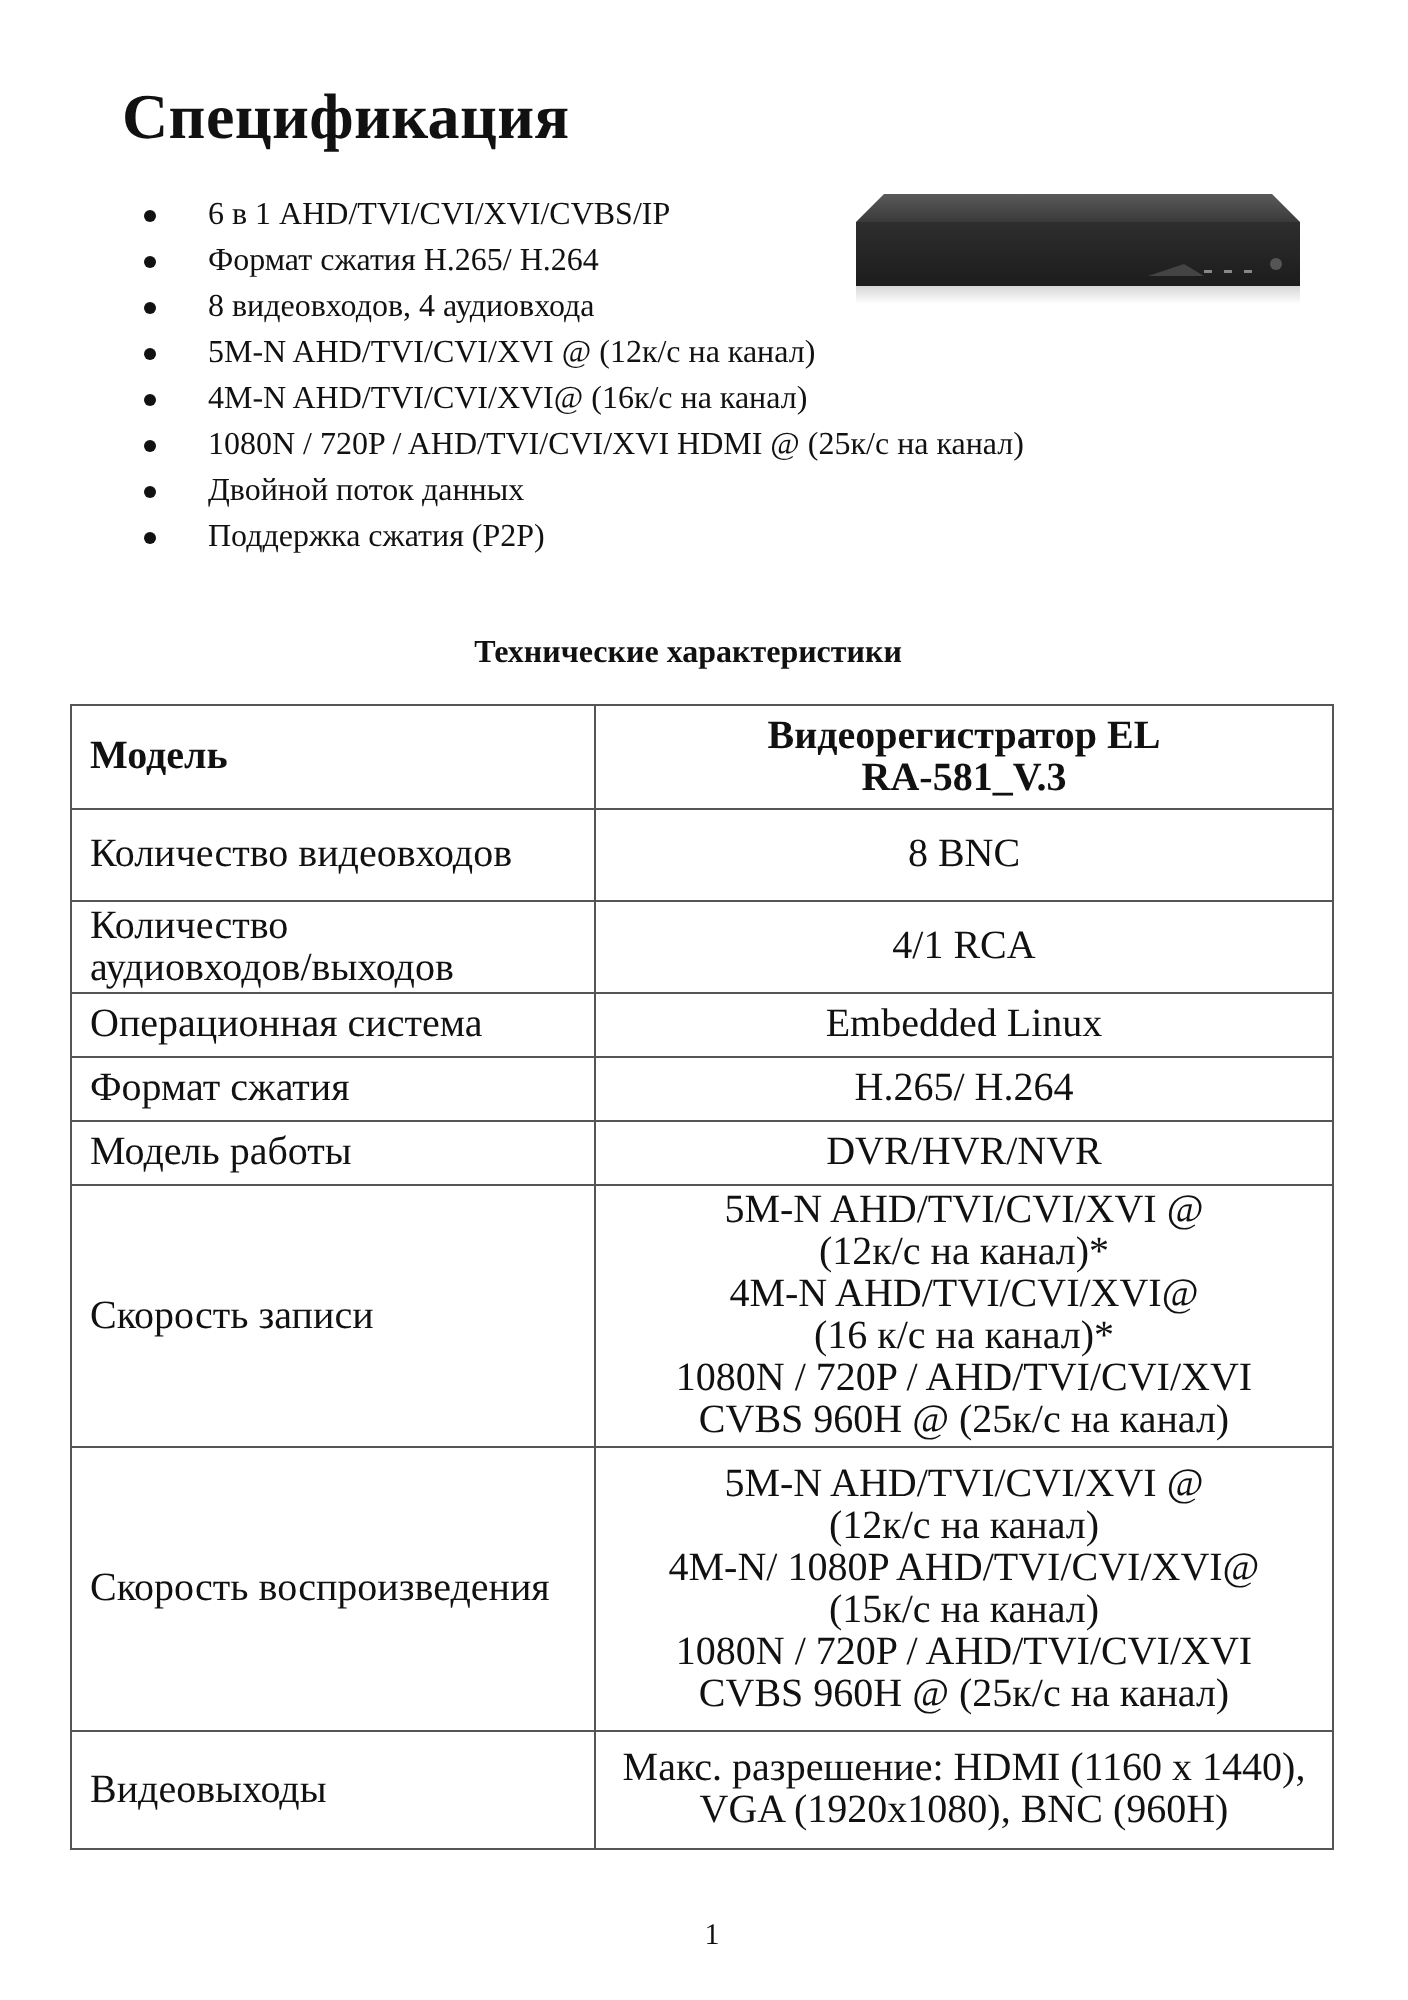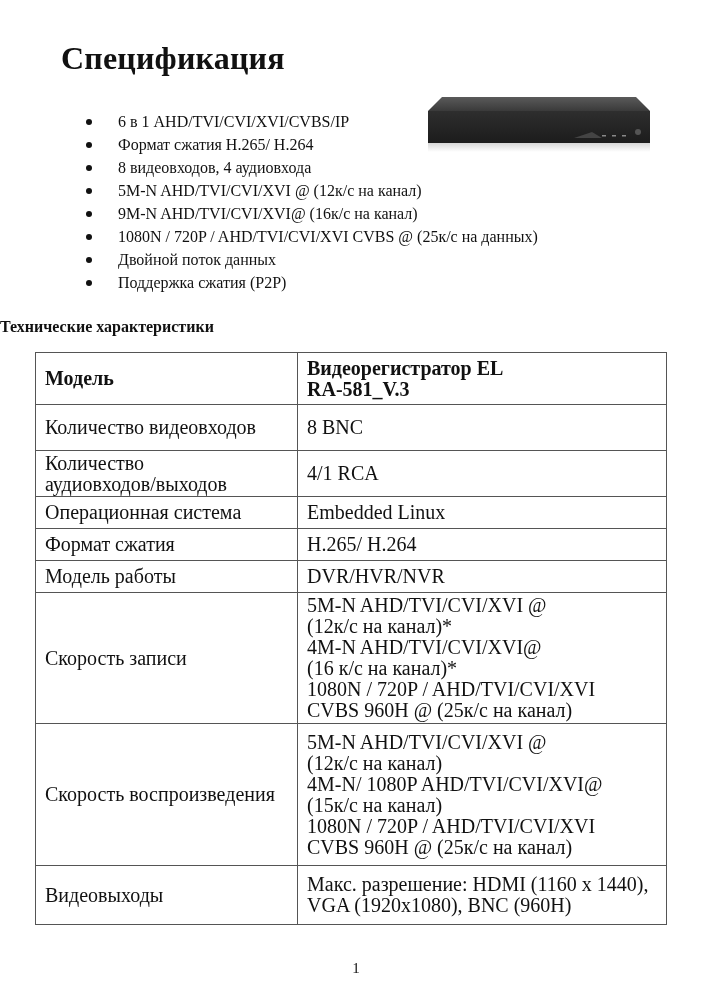--- a/index.html
+++ b/index.html
@@ -5,62 +5,62 @@
   html, body { margin: 0; padding: 0; background: #ffffff; }
   body {
     width: 704px; height: 1000px; position: relative; overflow: hidden;
     font-family: "Liberation Serif", "DejaVu Serif", serif; color: #111;
   }
   .title {
     position: absolute; left: 61px; top: 40px;
     font-size: 32px; font-weight: bold; letter-spacing: 0.2px;
   }
   .bullets {
-    position: absolute; left: 70px; top: 94px; margin: 16px; padding: 0;
+    position: absolute; left: 70px; top: 94px; margin: 2px; padding: 0;
     list-style: none;
   }
   .bullets li {
     position: relative; font-size: 16px; line-height: 23px; padding-left: 32px; white-space: nowrap;
   }
   .bullets li .dot {
     position: absolute; left: 0; top: 9px; width: 6px; height: 6px; border-radius: 50%; background: #111;
   }
   .product {
     position: absolute; left: 424px; top: 88px; width: 230px; height: 70px;
   }
   .section-title {
-    position: absolute; left: 0; width: 688px; top: 318px; text-align: left;
+    position: absolute; left: 0; width: 688px; top: 318px; text-align: center;
     font-size: 16px; font-weight: bold;
   }
   table.spec {
     position: absolute; left: 35px; top: 352px; width: 632px;
     border-collapse: collapse; font-size: 20px;
   }
   table.spec td {
     border: 1.3px solid #555; padding: 0 9px; vertical-align: middle; line-height: 21px;
   }
   table.spec td.k { width: 243px; text-align: left; }
-  table.spec td.v { text-align: left; }
+  table.spec td.v { text-align: center; }
   .bold { font-weight: bold; }
   .page-num {
     position: absolute; left: 0; width: 712px; top: 960px; text-align: center; font-size: 15px;
   }
 </style>
 </head>
 <body>
 
 <div class="title">Спецификация</div>
 
 <ul class="bullets">
   <li><span class="dot"></span><span>6 в 1 AHD/TVI/CVI/XVI/CVBS/IP</span></li>
   <li><span class="dot"></span><span>Формат сжатия H.265/ H.264</span></li>
   <li><span class="dot"></span><span>8 видеовходов, 4 аудиовхода</span></li>
   <li><span class="dot"></span><span>5M-N AHD/TVI/CVI/XVI @ (12к/с на канал)</span></li>
-  <li><span class="dot"></span><span>9M-N AHD/TVI/CVI/XVI@ (16к/с на канал)</span></li>
-  <li><span class="dot"></span><span>1080N / 720P / AHD/TVI/CVI/XVI CVBS @ (25к/с на данных)</span></li>
+  <li><span class="dot"></span><span>4M-N AHD/TVI/CVI/XVI@ (16к/с на канал)</span></li>
+  <li><span class="dot"></span><span>1080N / 720P / AHD/TVI/CVI/XVI HDMI @ (25к/с на канал)</span></li>
   <li><span class="dot"></span><span>Двойной поток данных</span></li>
   <li><span class="dot"></span><span>Поддержка сжатия (P2P)</span></li>
 </ul>
 
 <div class="product">
   <svg width="230" height="70" viewBox="0 0 230 70">
     <defs>
       <linearGradient id="topg" x1="0" y1="0" x2="0" y2="1">
         <stop offset="0" stop-color="#5a5a5a"></stop>
         <stop offset="1" stop-color="#3a3a3a"></stop>

